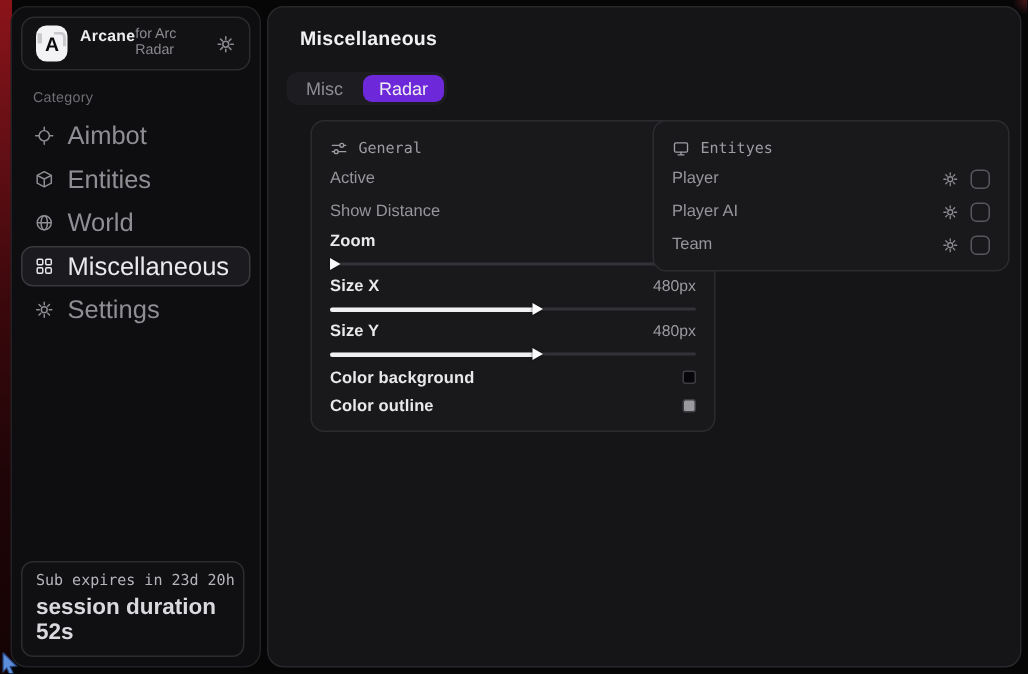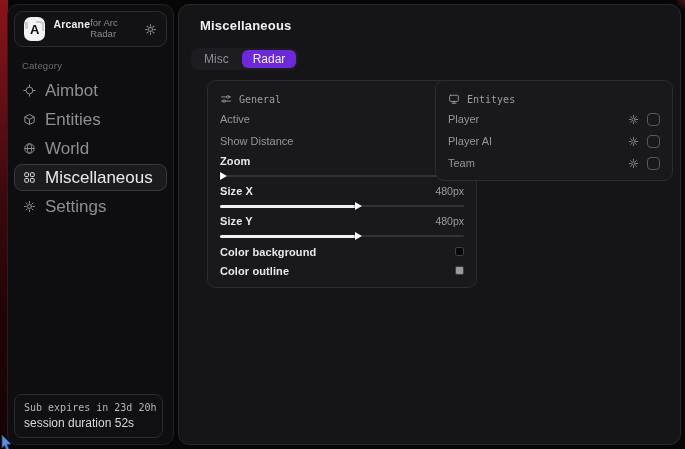--- a/index.html
+++ b/index.html
@@ -42,21 +42,21 @@
     padding:0 8px; border:1px solid transparent; border-radius:8px;
     color:#8e8e94; font-size:17px; cursor:pointer; }
   .nav-item.active { background:#1b1b1f; border-color:#38383d; color:#eaeaed; }
   .icon { display:inline-flex; flex:none; }
   .icon svg { display:block; }
 
   .sub-box { position:absolute; left:6px; bottom:6px; width:149px;
     border:1px solid #2b2b30; border-radius:8px; padding:7px 9px 7px; background:#101012; }
   .sub-expires { font-family:"DejaVu Sans Mono","Liberation Mono",monospace;
     font-size:10px; color:#b5b5bc; white-space:nowrap; }
-  .sub-session { margin-top:3px; font-size:12px; font-weight:400; color:#d9d9de; }
+  .sub-session { margin-top:3px; font-size:15px; font-weight:700; color:#d9d9de; }
 
   
   .page-title { margin:13px 0 0 21px; font-size:13px; font-weight:700; color:#f1f1f3; letter-spacing:.2px; }
   .tabs { position:absolute; left:12px; top:43px; display:inline-flex; gap:2px;
     background:#1d1d21; border-radius:8px; padding:2px; }
   .tab { border:none; background:transparent; color:#8d8d93; font-size:12px;
     font-family:inherit; height:18px; padding:0 11px; border-radius:6px; cursor:pointer; }
   .tab.active { background:#6d28d9; color:#efeff1; font-weight:400; }
 
   .panel { position:absolute; background:#19191c; border:1px solid #2b2b30;

